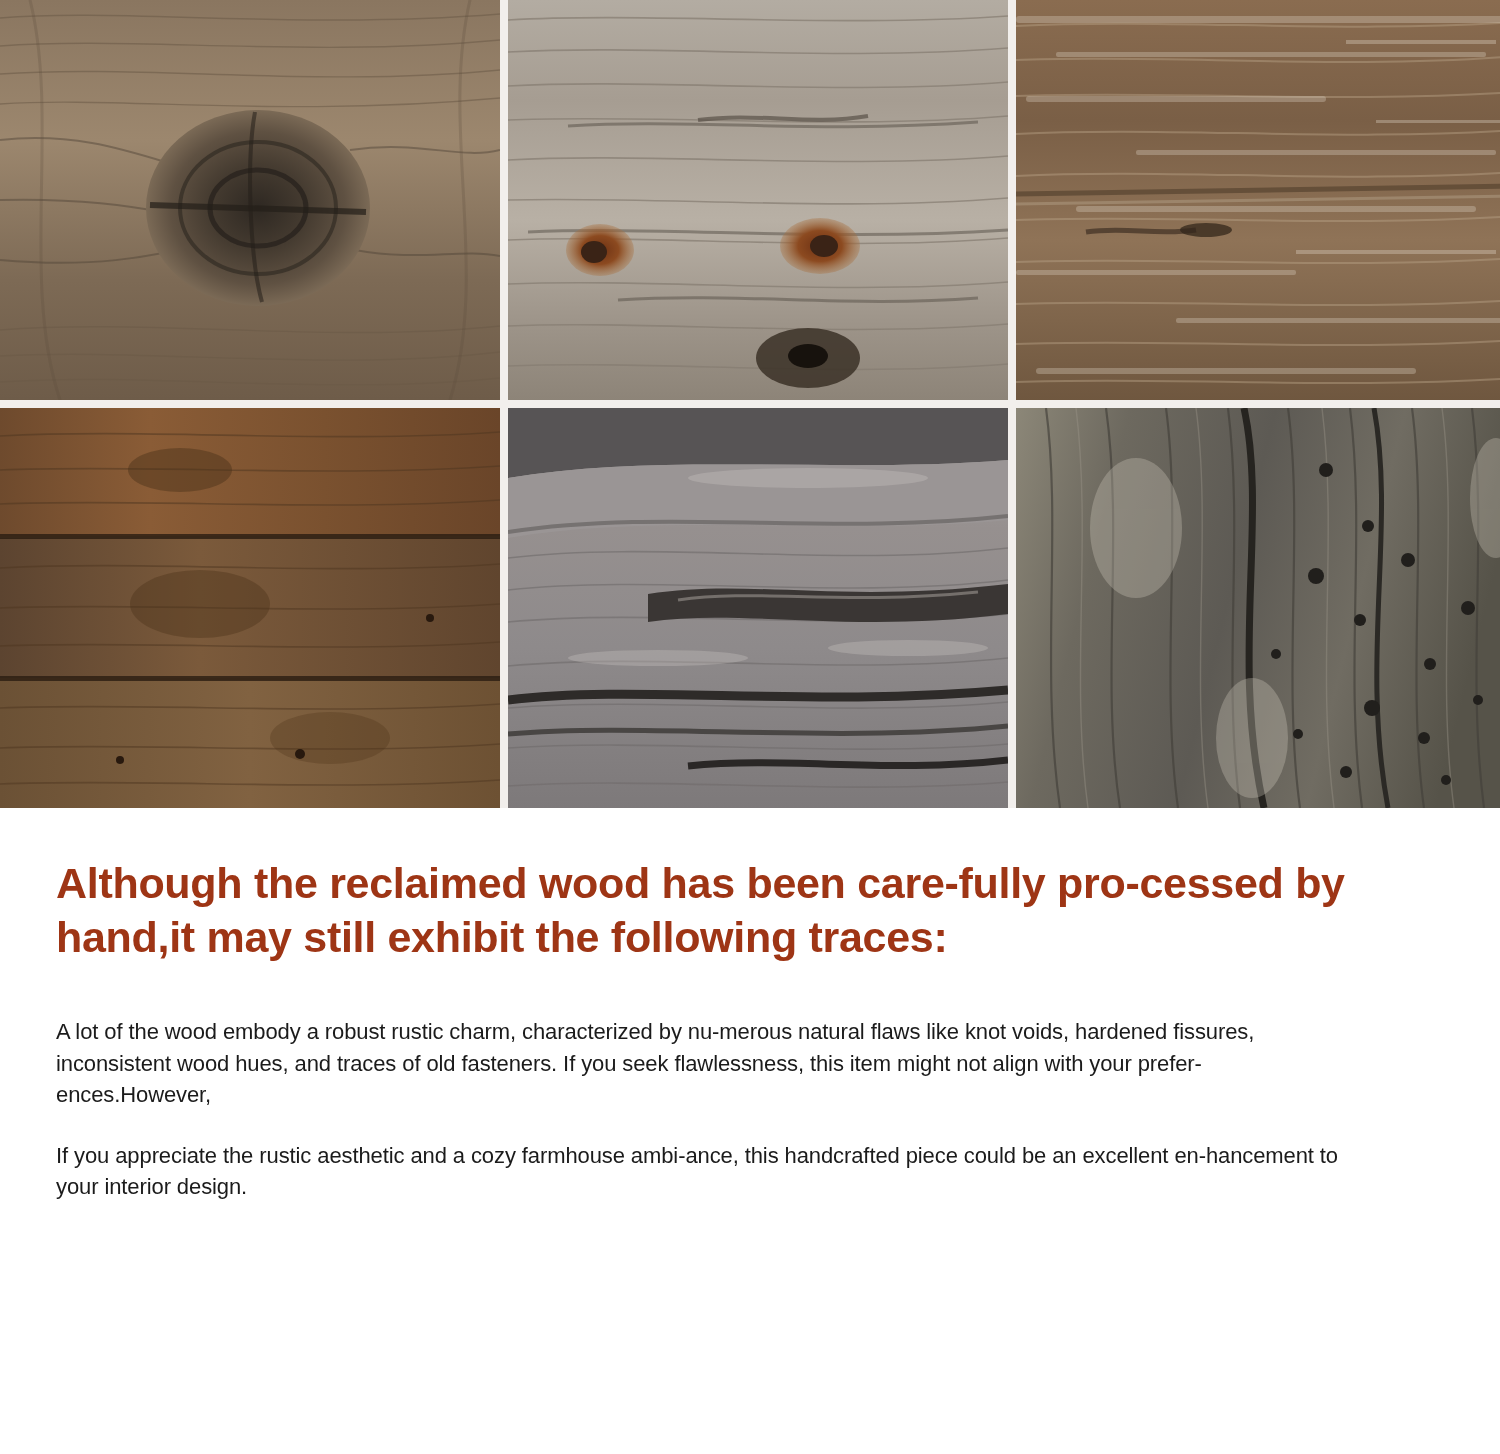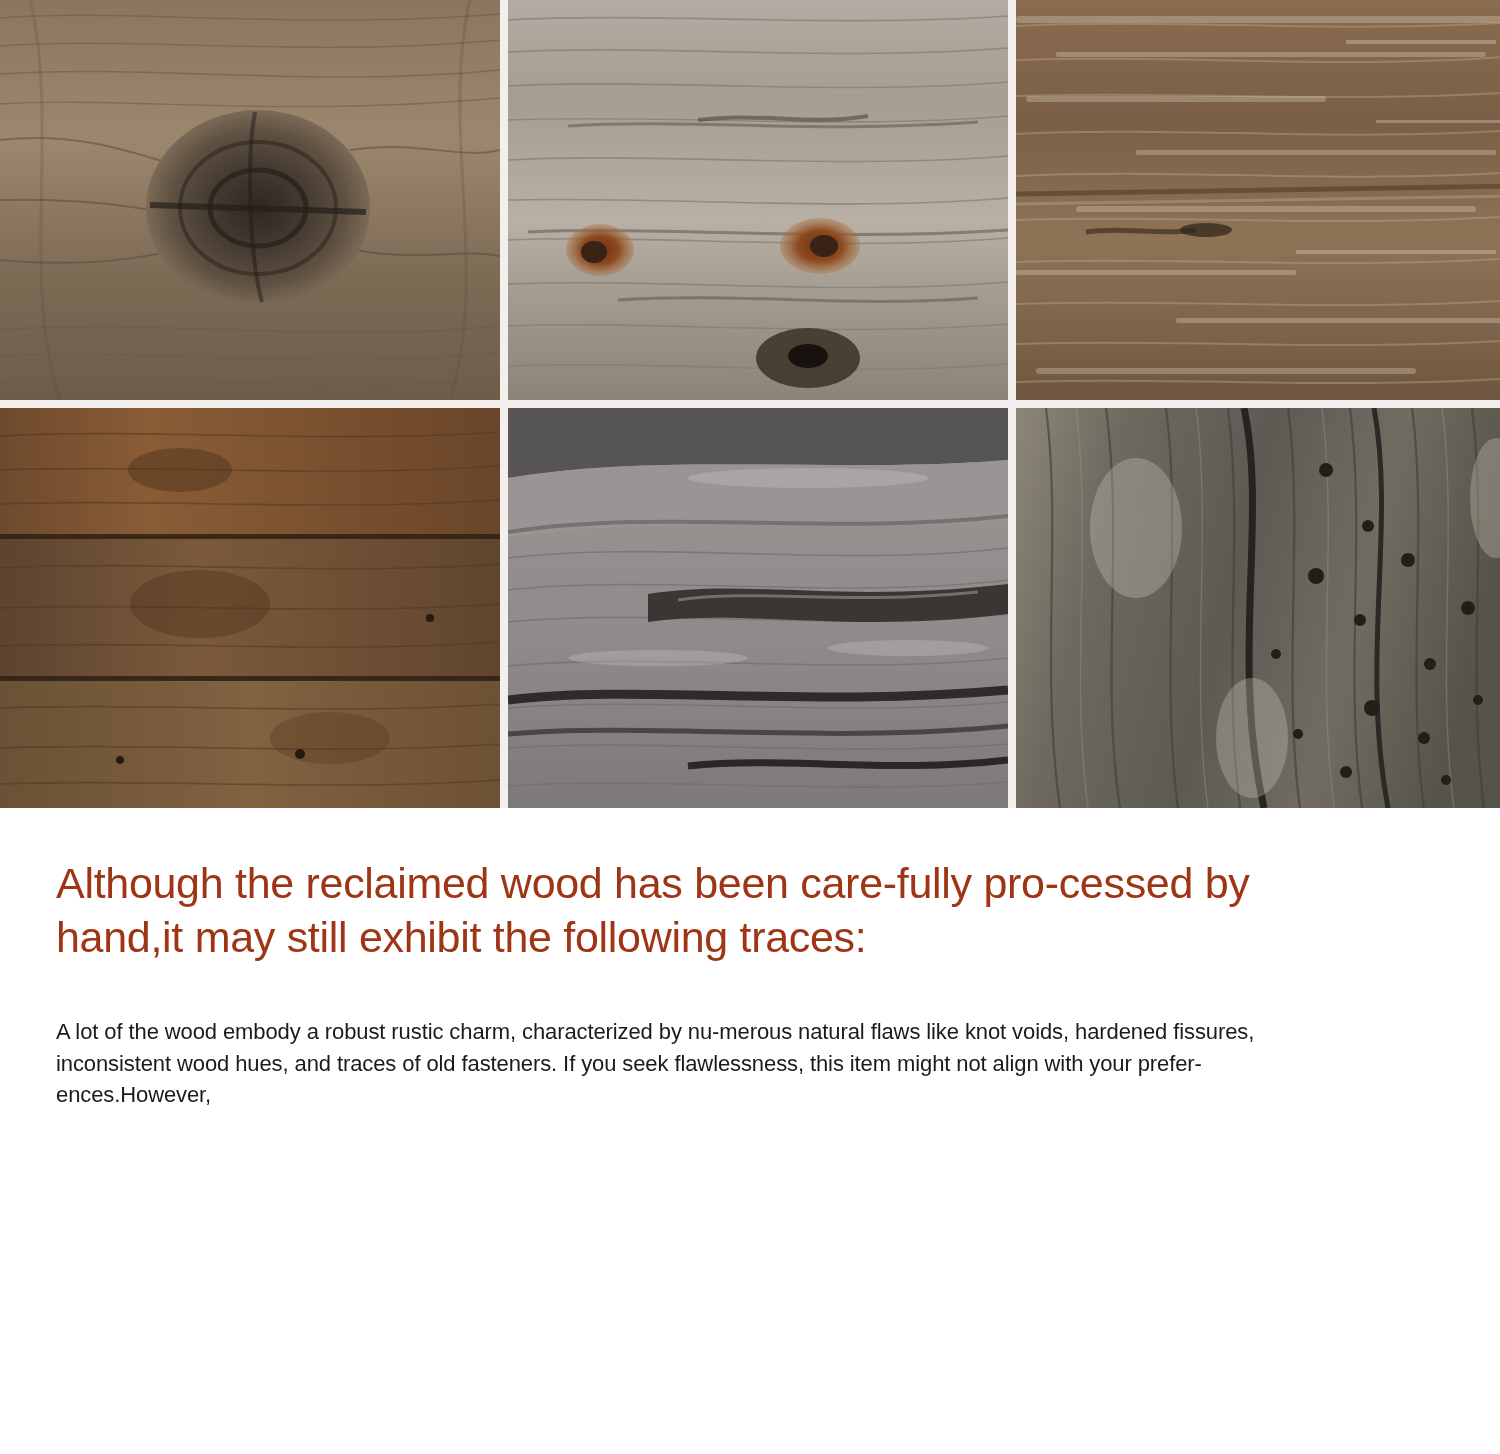--- a/index.html
+++ b/index.html
@@ -40,21 +40,21 @@
 
   
   .content {
     padding: 48px 56px 0 56px;
     box-sizing: border-box;
   }
   .headline {
     color: #9e3515;
     font-size: 43px;
     line-height: 1.26;
-    font-weight: 400;
+    font-weight: 700;
     letter-spacing: -0.3px;
     margin: 0 0 52px 0;
     max-width: 1310px;
   }
   .para {
     color: #1b1b1b;
     font-size: 22px;
     line-height: 1.42;
     margin: 0 0 30px 0;
     max-width: 1290px;
@@ -338,15 +338,16 @@
           <ellipse cx="480" cy="90" rx="26" ry="60"></ellipse>
         </g>
       </svg>
     </div>
 
   </div>
 
   <div class="content">
     <h1 class="headline">Although the reclaimed wood has been care-fully pro-cessed by hand,it may still exhibit the following traces:</h1>
     <p class="para">A lot of the wood embody a robust rustic charm, characterized by nu-merous natural flaws like knot voids, hardened fissures, inconsistent wood hues, and traces of old fasteners. If you seek flawlessness, this item might not align with your prefer-ences.However,</p>
+    <p class="para">If you appreciate the rustic aesthetic and a cozy farmhouse ambi-ance, this handcrafted piece could be an excellent en-hancement to your interior design.</p>
   </div>
 
 </div>
 
 </body></html>

